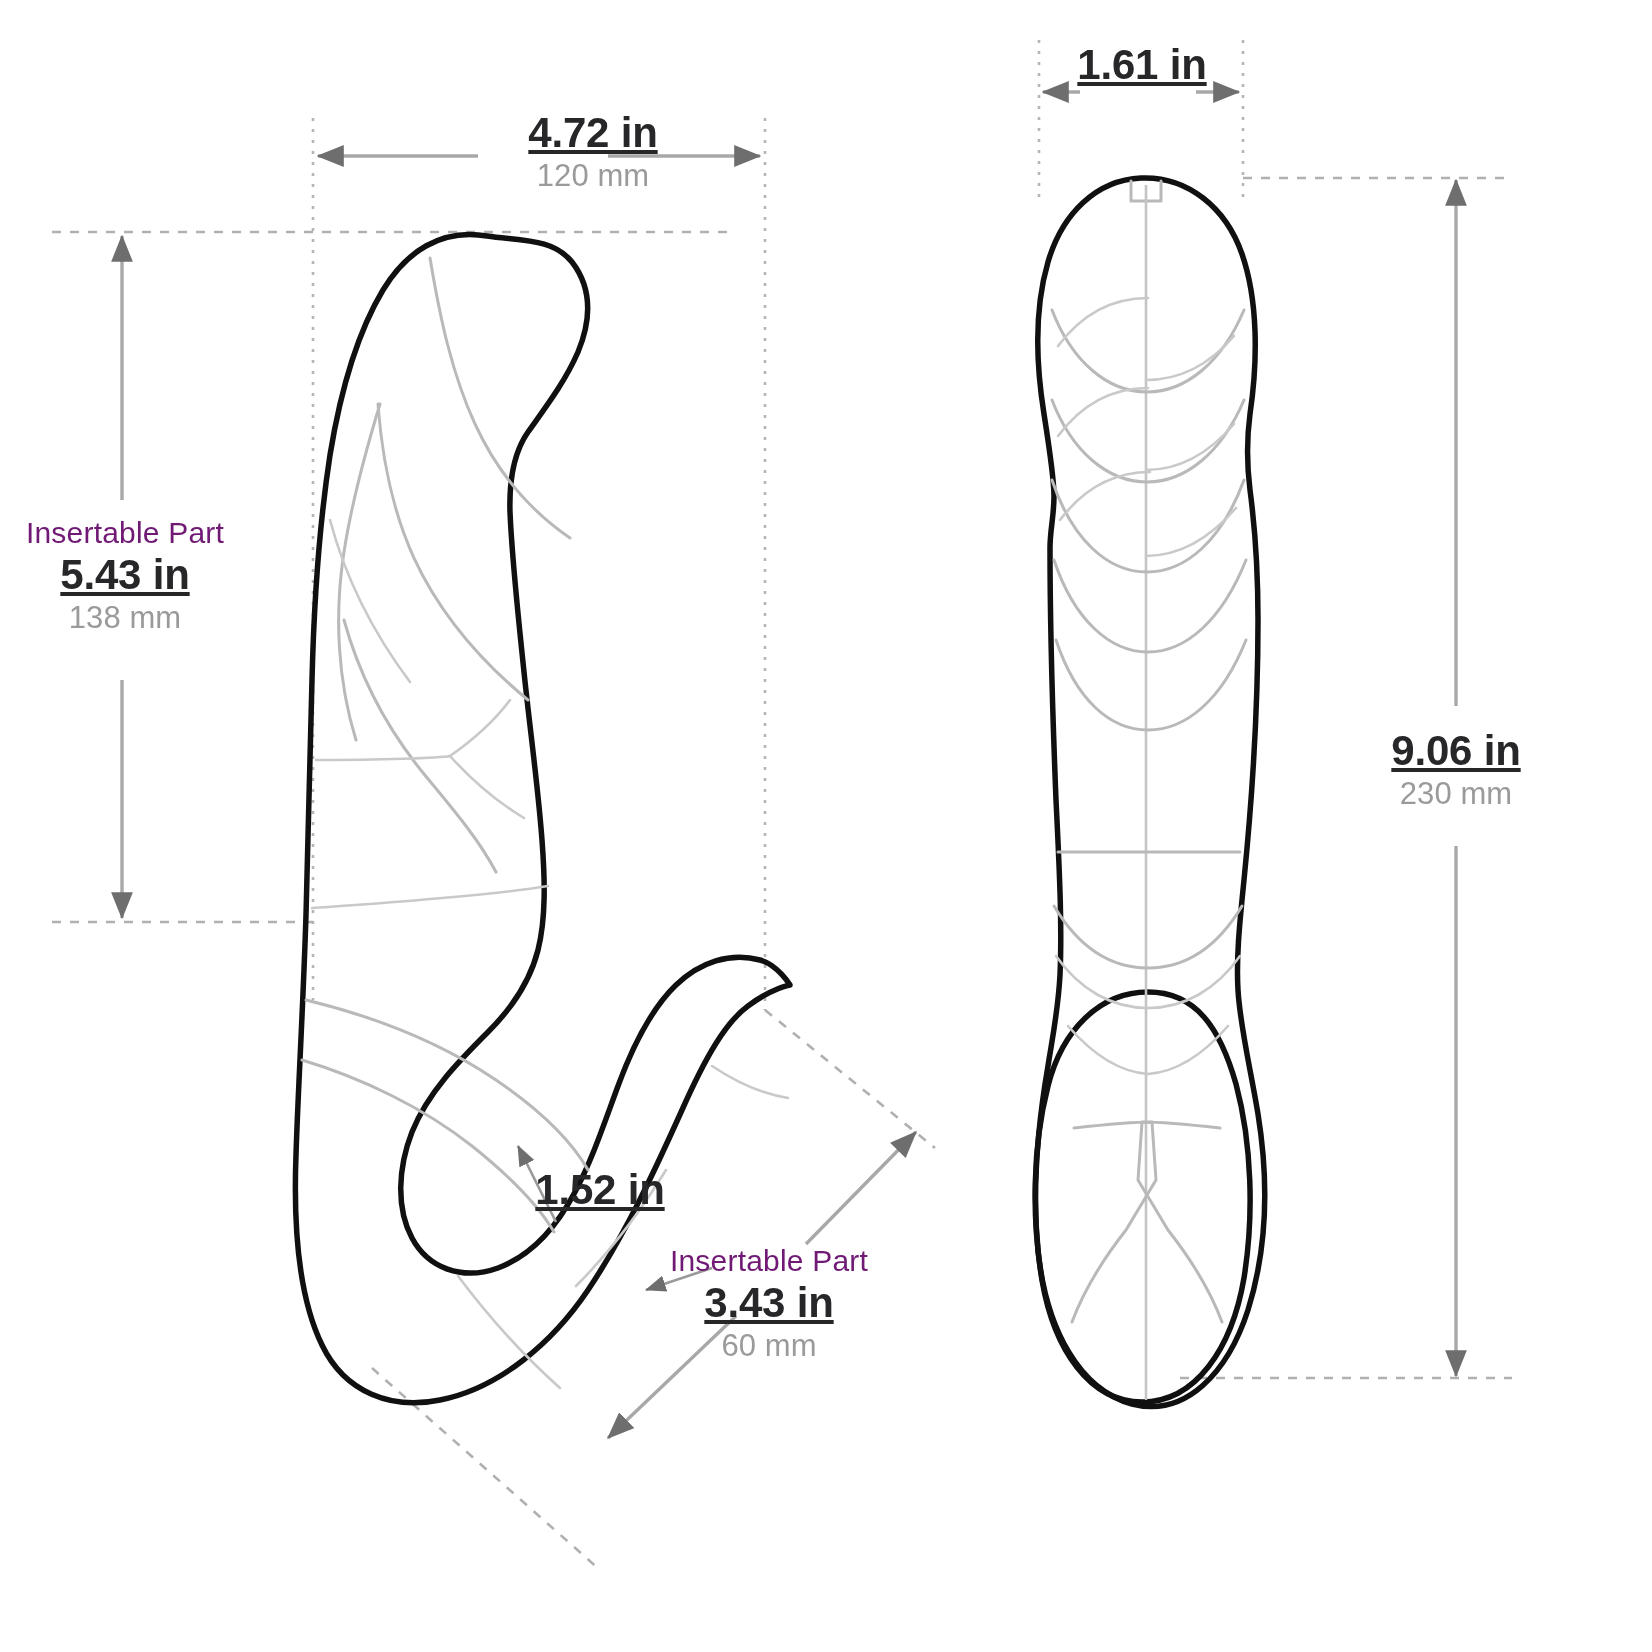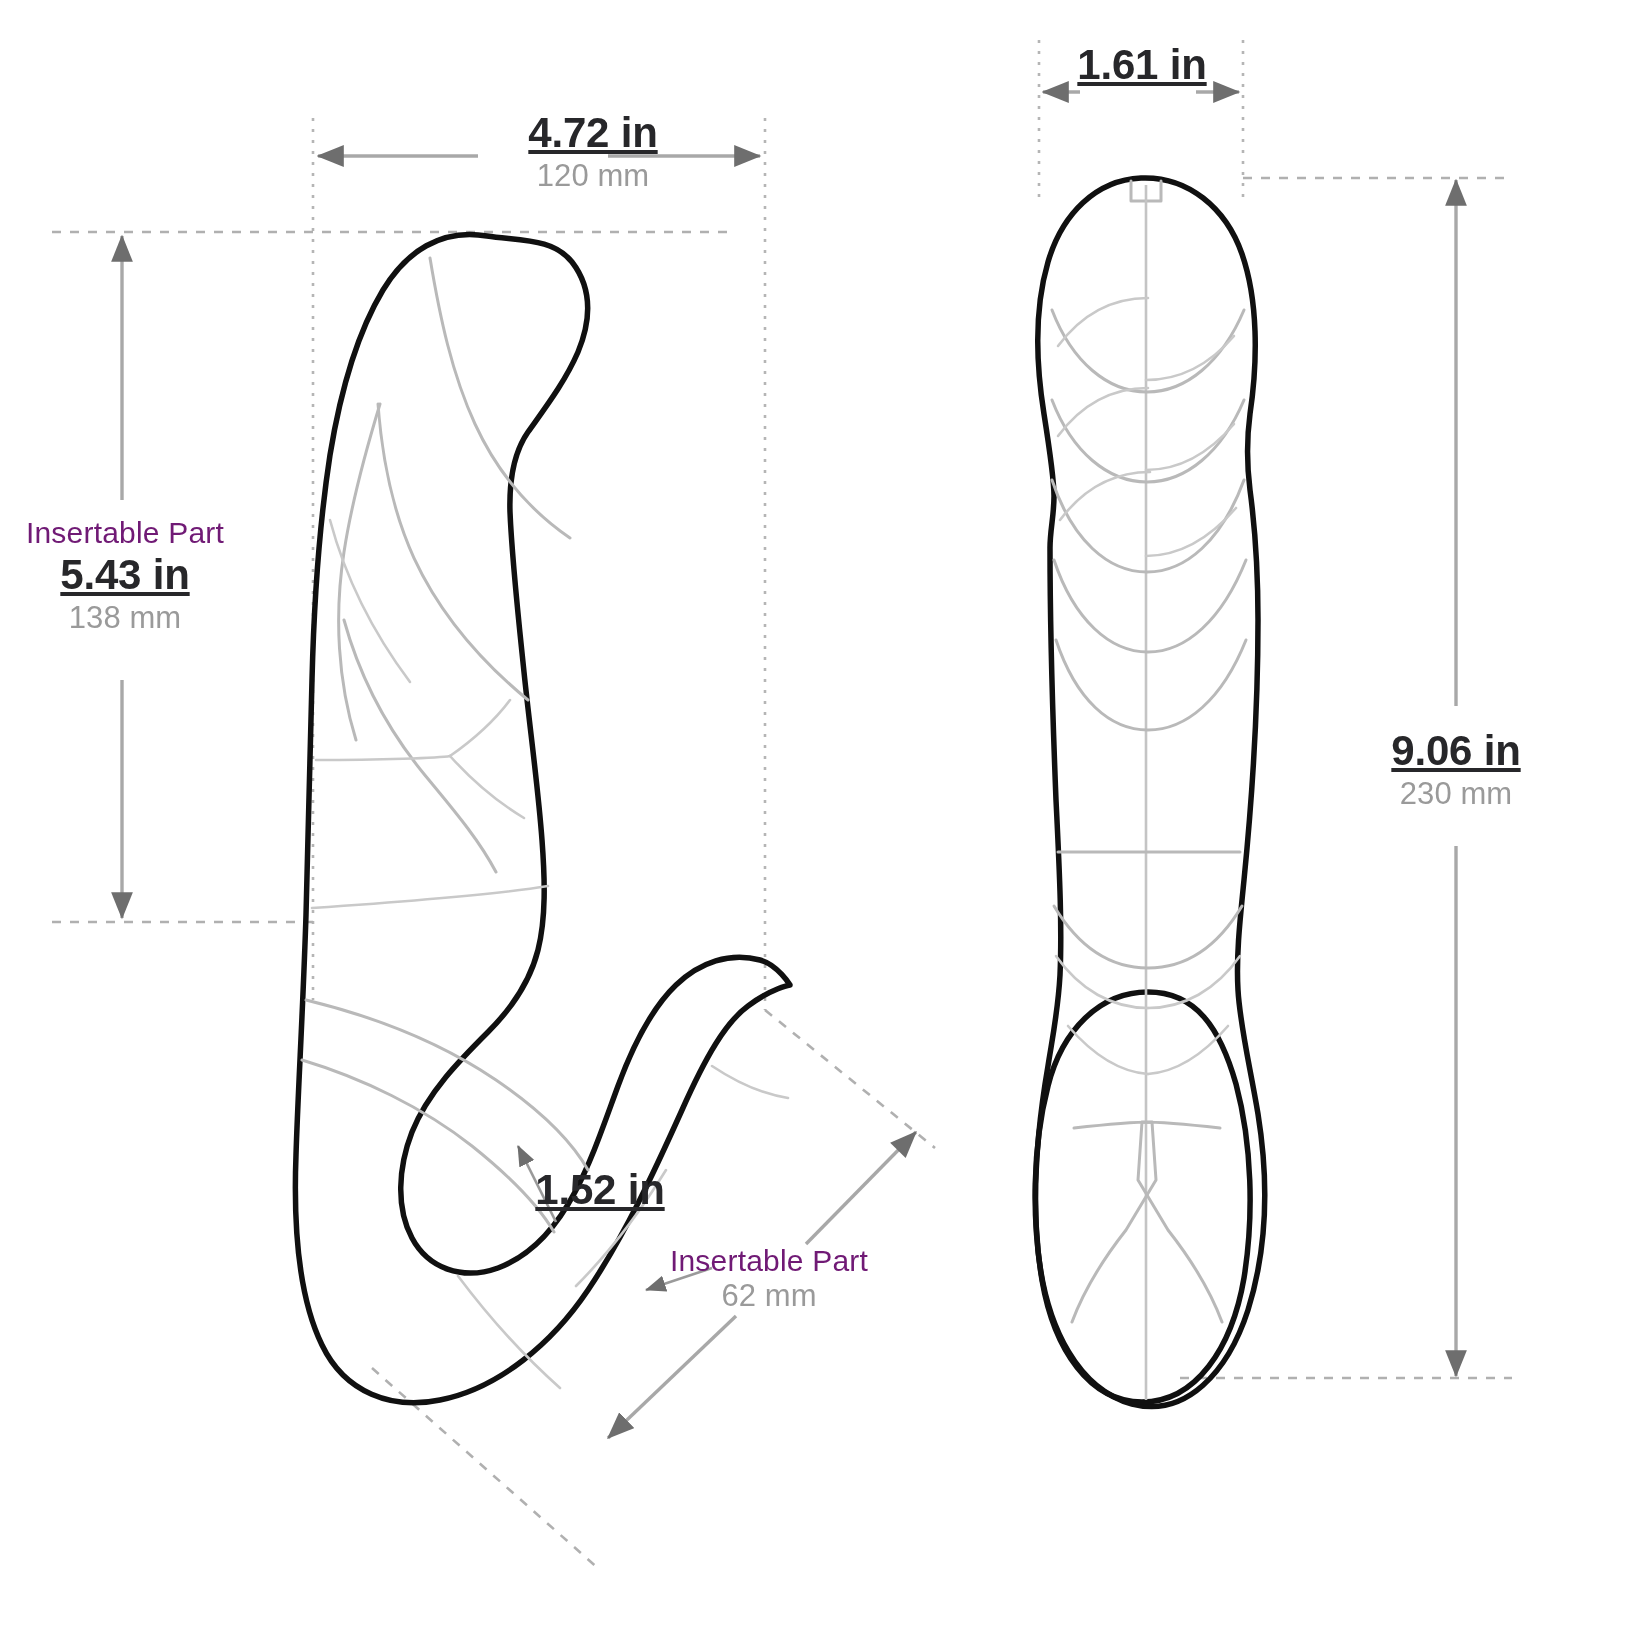--- a/index.html
+++ b/index.html
@@ -288,21 +288,22 @@
     <span class="primary">5.43 in</span>
     <span class="secondary">138 mm</span>
   </div>
 
   <div class="dim-label" style="left:450px; top:1165px; width:300px;">
     <span class="primary">1.52 in</span>
   </div>
 
   <div class="dim-label" style="left:611px; top:1243px; width:316px;">
     <span class="cap">Insertable Part</span>
-    <span class="secondary">62 mm</span>
+    <span class="primary">3.43 in</span>
+    <span class="secondary">60 mm</span>
   </div>
 
   <div class="dim-label" style="left:992px; top:40px; width:300px;">
     <span class="primary">1.61 in</span>
   </div>
 
   <div class="dim-label" style="left:1306px; top:726px; width:300px;">
     <span class="primary">9.06 in</span>
     <span class="secondary">230 mm</span>
   </div>

